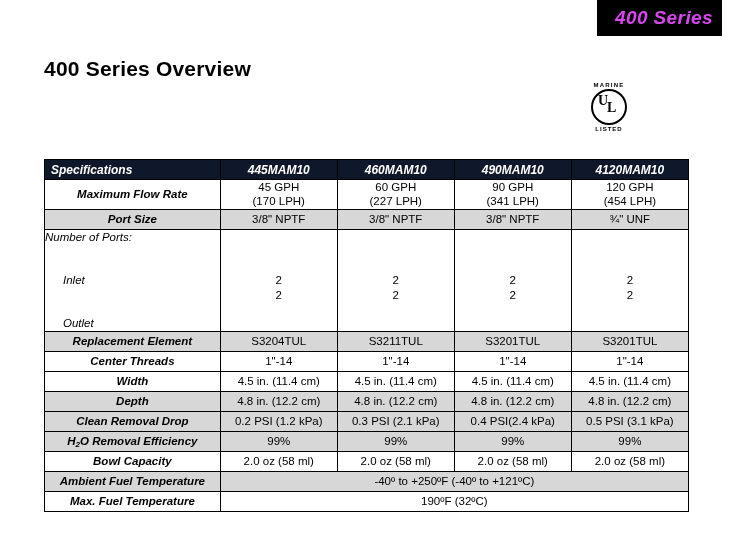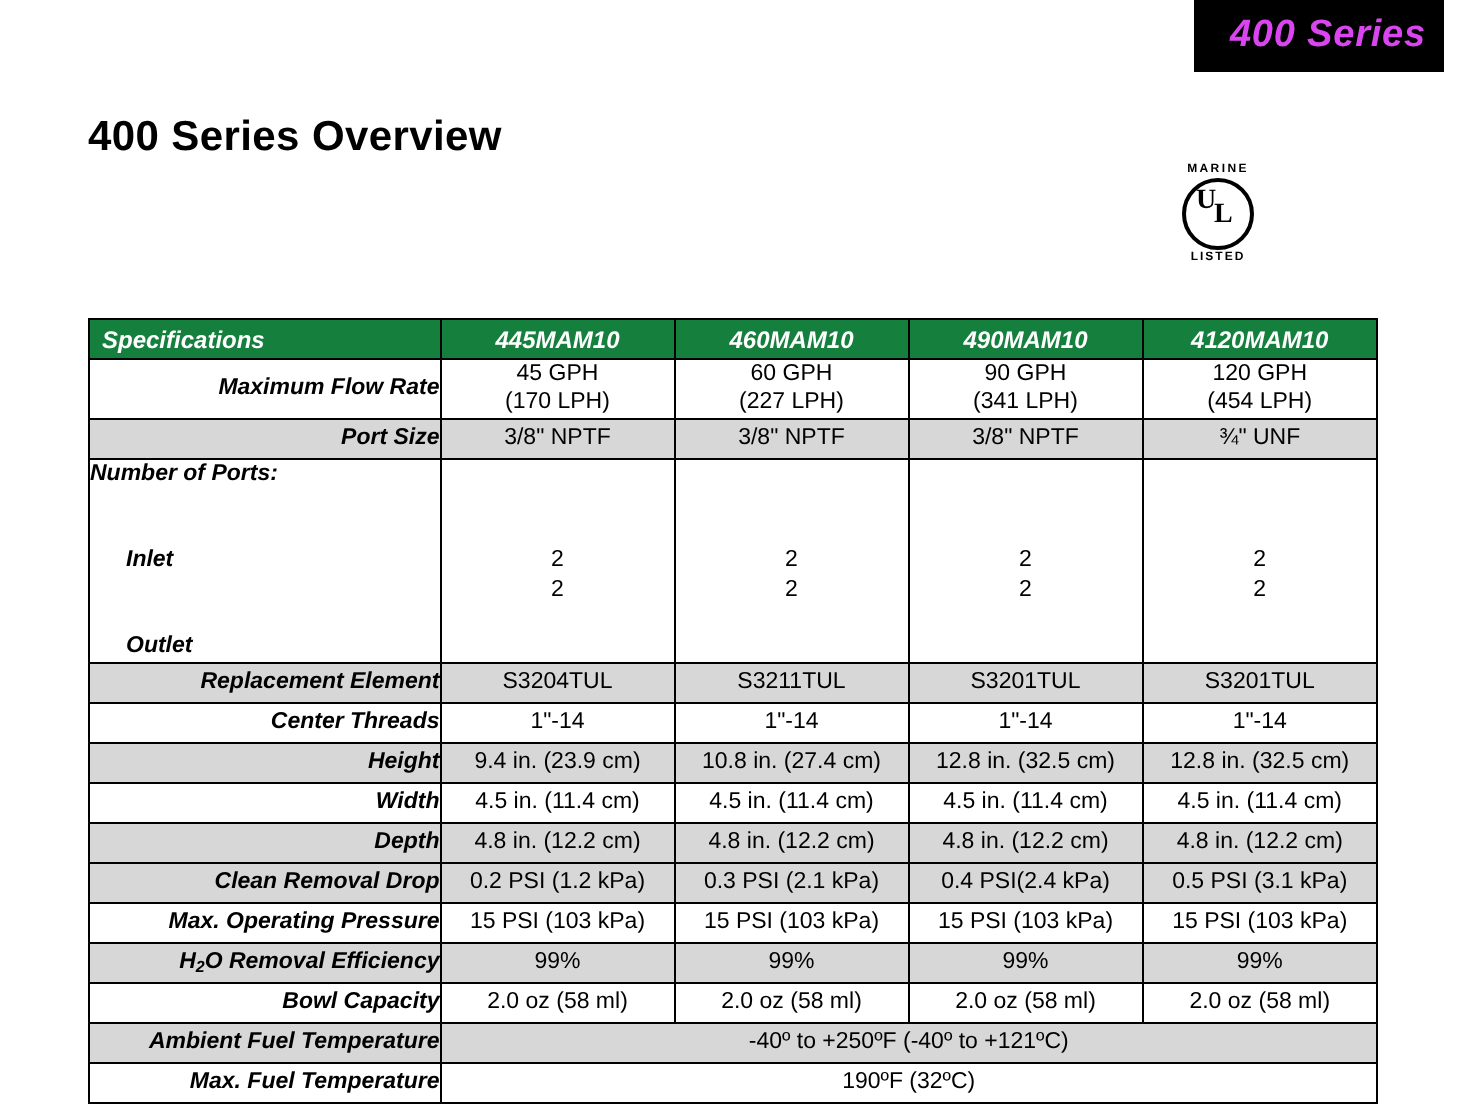--- a/index.html
+++ b/index.html
@@ -108,57 +108,57 @@
     border-collapse: collapse;
     font-size: 11.5px;
   }
   table.spec-table td {
     border: 1px solid #000000;
     padding: 0;
     height: 19px;
     vertical-align: middle;
   }
   .hdr-row td {
-    background: #15803d;
+    background: #0f172a;
     color: #ffffff;
     font-weight: bold;
     font-style: italic;
     font-size: 12px;
     height: 20px;
   }
   .hdr-row td.label-col {
     text-align: left;
     padding-left: 6px;
   }
   .hdr-row td.val-col {
     text-align: center;
   }
   .label-col {
     width: 172px;
-    text-align: right;
+    text-align: center;
     padding-left: 6px;
     font-weight: bold;
     font-style: italic;
   }
   .val-col {
     width: 118px;
     text-align: center;
   }
   .shaded {
     background: #d7d7d7;
   }
   .plain {
     background: #ffffff;
   }
   .two-line {
     line-height: 1.25;
     padding: 2px 0;
   }
   .ports-label {
-    font-weight: bold;
+    font-weight: normal;
     font-style: italic;
     text-align: left;
     padding-left: 6px;
     line-height: 1.3;
     padding-top: 2px;
     padding-bottom: 2px;
   }
   .ports-label .indent {
     padding-left: 18px;
     margin-top: 28px;
@@ -275,27 +275,20 @@
     </tr>
 
     <tr>
       <td class="label-col plain">Center Threads</td>
       <td class="val-col plain">1"-14</td>
       <td class="val-col plain">1"-14</td>
       <td class="val-col plain">1"-14</td>
       <td class="val-col plain">1"-14</td>
     </tr>
 
-    <tr>
-      <td class="label-col shaded">Height</td>
-      <td class="val-col shaded">9.4 in. (23.9 cm)</td>
-      <td class="val-col shaded">10.8 in. (27.4 cm)</td>
-      <td class="val-col shaded">12.8 in. (32.5 cm)</td>
-      <td class="val-col shaded">12.8 in. (32.5 cm)</td>
-    </tr>
 
     <tr>
       <td class="label-col plain">Width</td>
       <td class="val-col plain">4.5 in. (11.4 cm)</td>
       <td class="val-col plain">4.5 in. (11.4 cm)</td>
       <td class="val-col plain">4.5 in. (11.4 cm)</td>
       <td class="val-col plain">4.5 in. (11.4 cm)</td>
     </tr>
 
     <tr>
@@ -308,27 +301,20 @@
 
 
     <tr>
       <td class="label-col shaded">Clean Removal Drop</td>
       <td class="val-col shaded">0.2 PSI (1.2 kPa)</td>
       <td class="val-col shaded">0.3 PSI (2.1 kPa)</td>
       <td class="val-col shaded">0.4 PSI(2.4 kPa)</td>
       <td class="val-col shaded">0.5 PSI (3.1 kPa)</td>
     </tr>
 
-    <tr>
-      <td class="label-col plain">Max. Operating Pressure</td>
-      <td class="val-col plain">15 PSI (103 kPa)</td>
-      <td class="val-col plain">15 PSI (103 kPa)</td>
-      <td class="val-col plain">15 PSI (103 kPa)</td>
-      <td class="val-col plain">15 PSI (103 kPa)</td>
-    </tr>
 
     <tr>
       <td class="label-col shaded">H<sub>2</sub>O Removal Efficiency</td>
       <td class="val-col shaded">99%</td>
       <td class="val-col shaded">99%</td>
       <td class="val-col shaded">99%</td>
       <td class="val-col shaded">99%</td>
     </tr>
 
     <tr>

